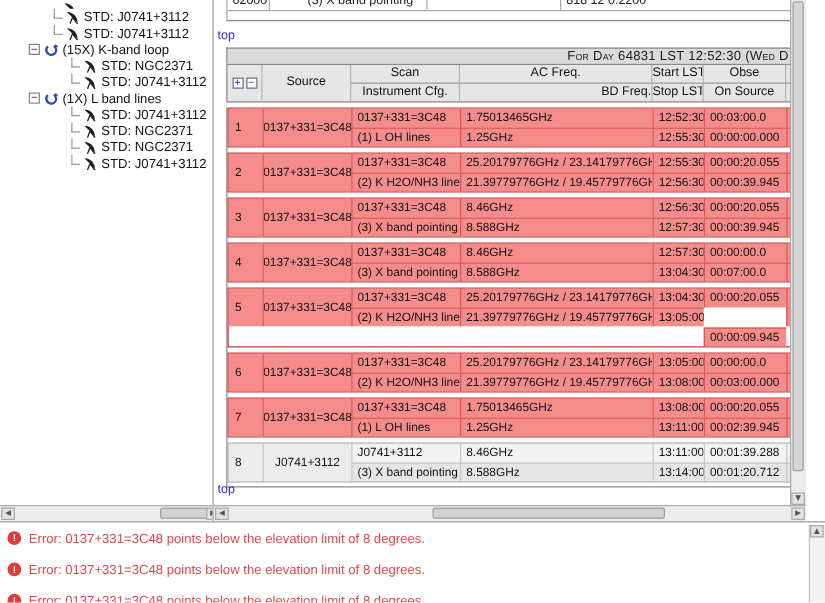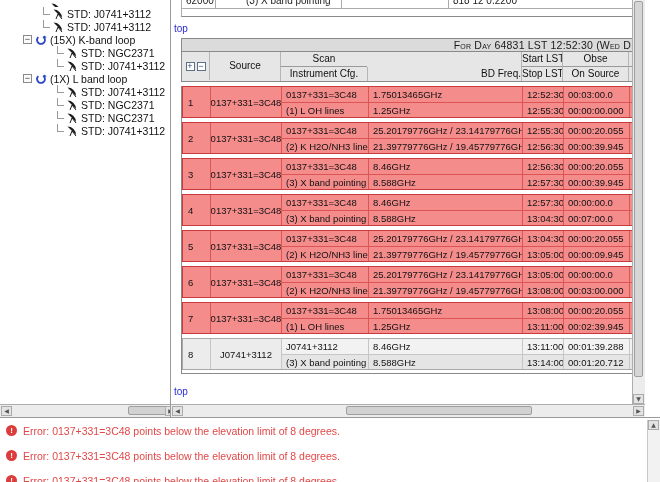--- a/index.html
+++ b/index.html
@@ -179,21 +179,21 @@
       <div class="tree-row k-loop">
     <span class="expander">−</span>
     <span class="ticon">
       <svg width="12" height="12" viewBox="0 0 12 12">
             <g transform="rotate(-30 6 6)">
               <circle cx="6" cy="6" r="3.9" fill="none" stroke="#2B49C6" stroke-width="1.9" stroke-dasharray="17 5"></circle>
             </g>
             <path d="M9.2 1.4 L11.8 3.2 L8.6 4.2 Z" fill="#2B49C6"></path>
           </svg>
     </span>
-    <span class="tlabel">(1X) L band loop</span>
+    <span class="tlabel">(1X) L band lines</span>
   </div>
       <div class="tree-row k-child">
     <span class="elbow"></span>
     <span class="ticon">
       <svg width="12" height="12" viewBox="0 0 12 12">
             <path d="M1.5 1.5 A 8.5 8.5 0 0 1 10 10 Z" fill="#1c1c1c"></path>
             <line x1="6" y1="6" x2="4" y2="11" stroke="#1c1c1c" stroke-width="1"></line>
             <line x1="6" y1="6" x2="10" y2="11" stroke="#1c1c1c" stroke-width="1"></line>
           </svg>
     </span>
@@ -266,20 +266,21 @@
       <div class="rt-title">
         <div>For Day 64831 LST 12:52:30 (Wed D</div>
       </div>
       <div class="rt-head gridcols">
         <div class="hc span2 first">
           <span class="pm">+</span>
           <span class="pm">−</span>
         </div>
         <div class="hc span2">Source</div>
         <div class="hc r1" style="grid-column:3;">Scan</div>
+        <div class="hc r1" style="grid-column:4;">AC Freq.</div>
         <div class="hc r1" style="grid-column:5;">Start LST</div>
         <div class="hc r1" style="grid-column:6;">Obse</div>
         <div class="hc r1" style="grid-column:7;"></div>
         <div class="hc r2" style="grid-column:3;">Instrument Cfg.</div>
         <div class="hc r2" style="grid-column:4;text-align:right;">BD Freq.</div>
         <div class="hc r2" style="grid-column:5;">Stop LST</div>
         <div class="hc r2" style="grid-column:6;">On Source</div>
         <div class="hc r2" style="grid-column:7;"></div>
       </div>
       <div class="rt-body" id="blocks">
@@ -343,21 +344,21 @@
     <div class="c span2 numcell">5</div>
     <div class="c span2 srccell">0137+331=3C48</div>
     <div class="c r1" style="grid-column:3;">0137+331=3C48</div>
     <div class="c r1" style="grid-column:4;">25.20179776GHz / 23.14179776GHz</div>
     <div class="c r1 ctr" style="grid-column:5;">13:04:30</div>
     <div class="c r1" style="grid-column:6;">00:00:20.055</div>
     <div class="c r1" style="grid-column:7;"></div>
     <div class="c r2" style="grid-column:3;">(2) K H2O/NH3 lines</div>
     <div class="c r2" style="grid-column:4;">21.39779776GHz / 19.45779776GHz</div>
     <div class="c r2 ctr" style="grid-column:5;">13:05:00</div>
-    <div class="c r2" style="grid-column:6;">00:00:09.945</div>
+    <div class="c r2" style="grid-column:6;margin-top:16px;">00:00:09.945</div>
     <div class="c r2" style="grid-column:7;"></div>
   </div>
           <div class="block gridcols err">
     <div class="c span2 numcell">6</div>
     <div class="c span2 srccell">0137+331=3C48</div>
     <div class="c r1" style="grid-column:3;">0137+331=3C48</div>
     <div class="c r1" style="grid-column:4;">25.20179776GHz / 23.14179776GHz</div>
     <div class="c r1 ctr" style="grid-column:5;">13:05:00</div>
     <div class="c r1" style="grid-column:6;">00:00:00.0</div>
     <div class="c r1" style="grid-column:7;"></div>

